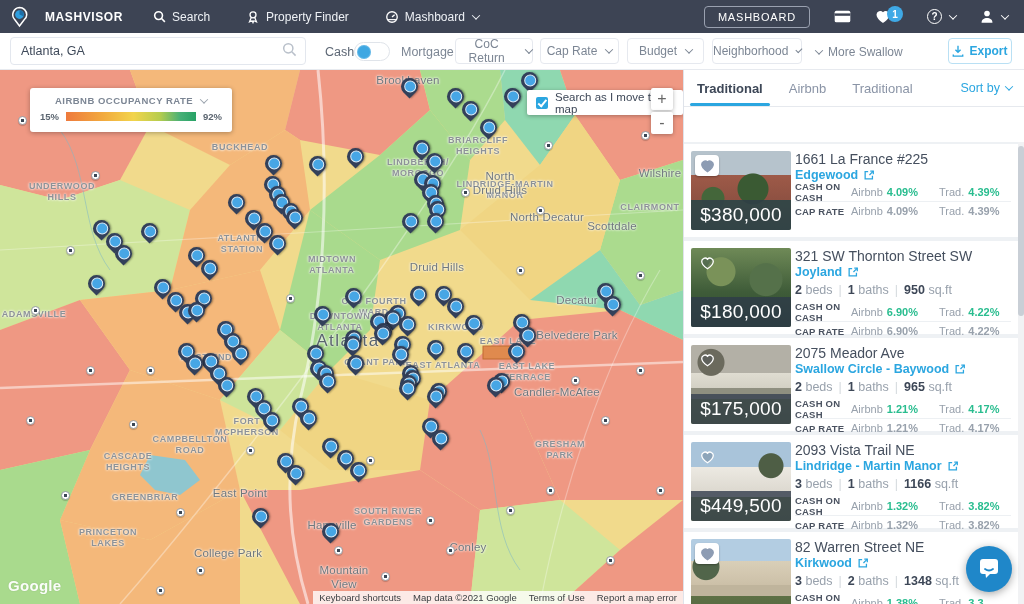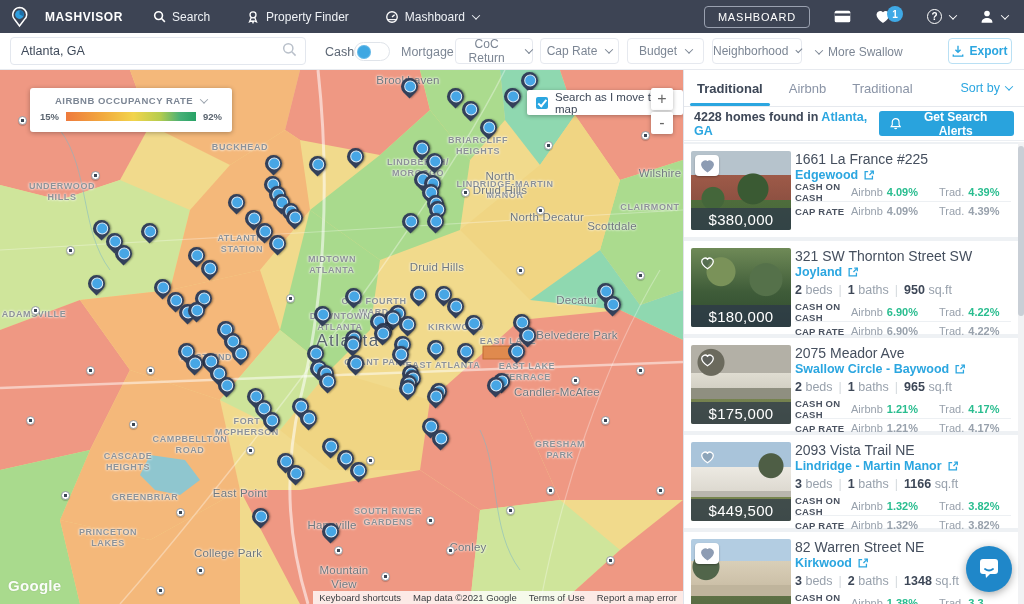--- a/index.html
+++ b/index.html
@@ -68,21 +68,21 @@
   .photo{width:100px;height:79px;position:relative;flex-shrink:0;border-radius:2px;overflow:hidden}
   .photo1{background:radial-gradient(circle at 62% 48%,#3a5a33 0 15px,transparent 16px),radial-gradient(circle at 22% 60%,#44663a 0 11px,transparent 12px),linear-gradient(180deg,#b6c3cc 0%,#b6c3cc 30%,#9e5a48 30%,#8e5142 62%,#4e6d3c 62%,#46633a 100%)}
   .photo2{background:radial-gradient(circle at 30% 30%,#7a9259 0 14px,transparent 15px),radial-gradient(circle at 75% 40%,#55714a 0 16px,transparent 17px),linear-gradient(180deg,#6f8a57 0%,#3f5c39 55%,#2f4a2e 100%)}
   .photo3{background:radial-gradient(circle at 20% 22%,#6b6a5d 0 13px,transparent 14px),linear-gradient(180deg,#b3b0a6 0%,#b3b0a6 35%,#e0ddd2 35%,#d3d0c4 55%,#8f8f80 55%,#8f8f80 68%,#76834f 68%,#6a7747 100%)}
   .photo4{background:radial-gradient(circle at 80% 30%,#4e5e45 0 12px,transparent 13px),linear-gradient(180deg,#a9c4da 0%,#a9c4da 32%,#ece9e2 32%,#ddd9d0 62%,#b9b6ae 62%,#b9b6ae 70%,#77854f 70%,#6c7a47 100%)}
   .photo5{background:radial-gradient(circle at 15% 35%,#51654a 0 13px,transparent 14px),linear-gradient(180deg,#b3cde2 0%,#b3cde2 28%,#d9cfb8 28%,#ccc0a8 58%,#bfb49c 58%,#bfb49c 72%,#5d7045 72%,#536540 100%)}
   .fav{position:absolute;top:4px;left:4px;width:24px;height:21px;border-radius:4px;display:flex;align-items:center;justify-content:center;cursor:pointer}
   .fav svg path{fill:rgba(60,70,90,.25);stroke:#fff;stroke-width:1.4}
   .fav.filled{background:#fff;box-shadow:0 1px 2px rgba(0,0,0,.3)}
   .fav.filled svg path{fill:#8d9cb3;stroke:#8d9cb3}
-  .price{position:absolute;left:0;right:0;bottom:0;height:22px;background:rgba(45,55,75,.72);color:#fff;font-size:15px;display:flex;align-items:center;justify-content:center;letter-spacing:.3px}
+  .price{position:absolute;left:0;right:0;bottom:0;height:30px;background:rgba(45,55,75,.72);color:#fff;font-size:19px;display:flex;align-items:center;justify-content:center;letter-spacing:.3px}
   .details{flex:1;padding-left:4px;min-width:0}
   .c-title{font-size:14px;color:#454f5e;white-space:nowrap;overflow:hidden}
   .hood{display:flex;align-items:center;gap:5px;color:#2ba6e0;font-size:12.5px;font-weight:bold;margin-top:1px;white-space:nowrap;overflow:hidden}
   .specs{font-size:12.5px;color:#98a1ac;margin-top:4px;margin-bottom:5px;white-space:nowrap}
   .specs b{color:#3d4757}
   .specs .sep{margin:0 6px;color:#d5dade}
   .stat{display:flex;align-items:center;font-size:11px;height:19px}
   .stat.cap{border-top:1px solid #edf0f3}
   .stat-label{flex:1;font-size:9.5px;font-weight:bold;color:#4a5260;letter-spacing:.2px}
   .pair{width:88px;display:flex;gap:4px;align-items:baseline}
@@ -470,32 +470,20 @@
   <div class="panel">
     <div class="tabs">
       <div class="tab active">Traditional</div>
       <div class="tab">Airbnb</div>
       <div class="tab">Traditional</div>
       <div class="sort">
         <span>Sort by</span>
           <span class="chev"></span>
       </div>
     </div>
-    <div class="results">
-      <span class="results-text">
-        <span>4228 homes found in</span> <span class="blue">Atlanta, GA</span>
-      </span>
-      <button class="alerts-btn">
-        <svg width="12" height="13" viewBox="0 0 14 15">
-            <path d="M7 1.5a4.2 4.2 0 0 0-4.2 4.2v3.5L1.4 11.4h11.2L11.2 9.2V5.7A4.2 4.2 0 0 0 7 1.5z" fill="none" stroke="#fff" stroke-width="1.4"></path>
-            <path d="M5.7 13a1.4 1.4 0 0 0 2.6 0" fill="none" stroke="#fff" stroke-width="1.4"></path>
-          </svg>
-        <span>Get Search Alerts</span>
-      </button>
-    </div>
     <div class="cards" id="cards">
   <div class="card">
     <div class="photo photo1">
       <div class="fav filled">
         <svg width="15" height="14" viewBox="0 0 16 15">
                 <path d="M8 13.6S1.8 10 1.8 5.7A3.5 3.5 0 0 1 8 3.5a3.5 3.5 0 0 1 6.2 2.2C14.2 10 8 13.6 8 13.6z"></path>
               </svg>
       </div>
       <div class="price">$380,000</div>
     </div>

